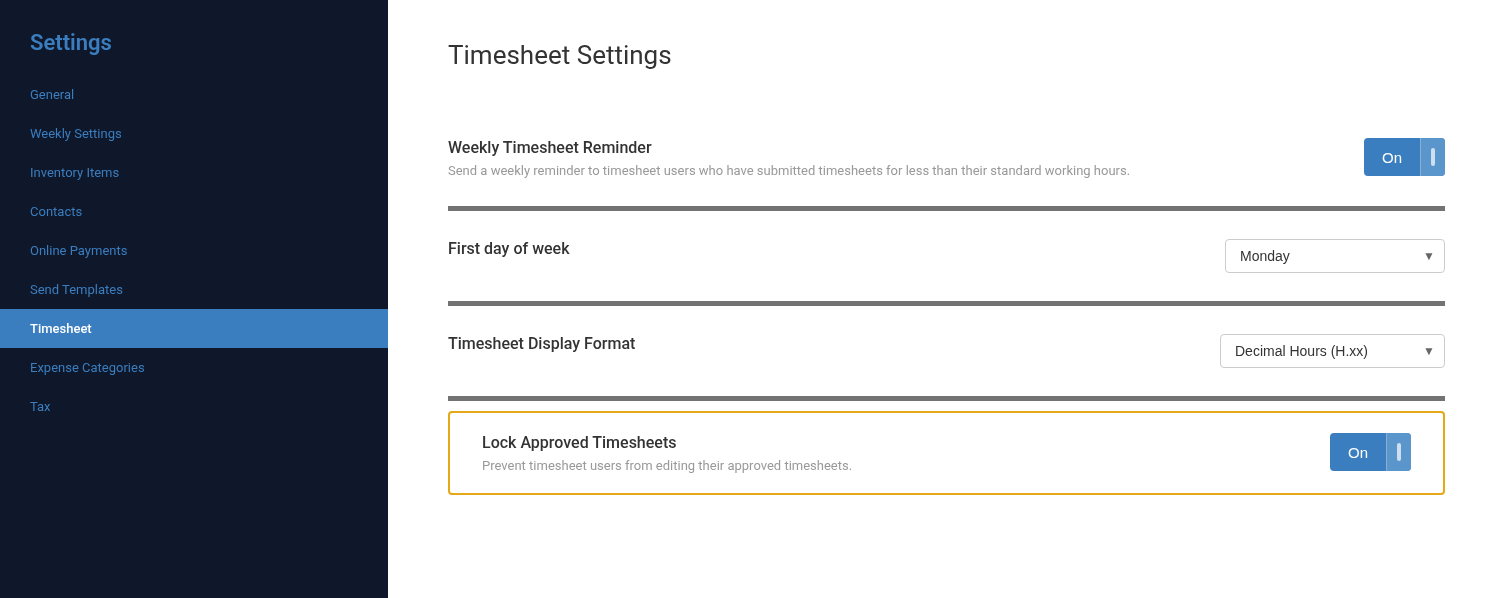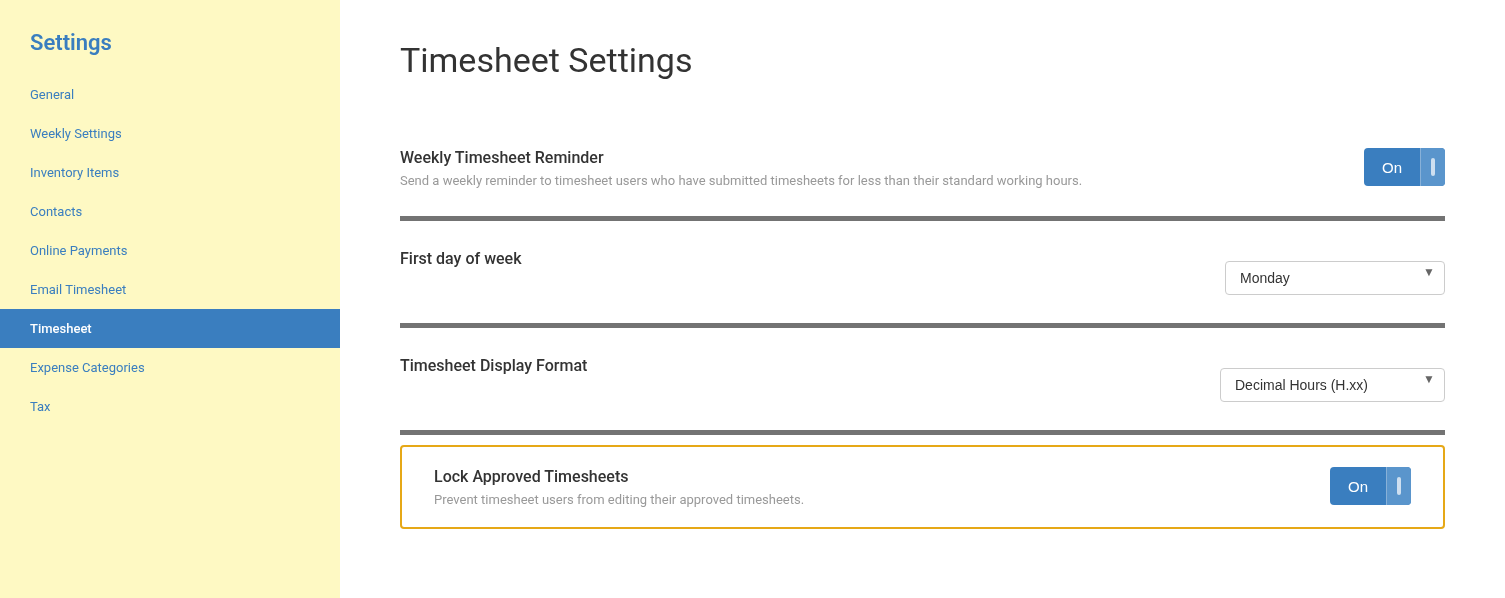--- a/index.html
+++ b/index.html
@@ -9,22 +9,22 @@
       color: #333;
       font-size: 14px;
     }
     .layout {
       display: flex;
       min-height: 598px;
       max-width: 1505px;
     }
     
     .sidebar {
-      width: 340px;
-      background: #fef9c3;
+      width: 388px;
+      background: #0f172a;
       padding: 30px 0;
       flex-shrink: 0;
     }
     .sidebar-title {
       color: #3a7ebf;
       font-size: 22px;
       font-weight: 600;
       padding: 0 30px 20px 30px;
     }
     .sidebar-item {
@@ -41,21 +41,21 @@
       color: #fff;
       font-weight: 500;
     }
     
     .main {
       flex: 1;
       background: #fff;
       padding: 40px 60px;
     }
     .page-title {
-      font-size: 34px;
+      font-size: 26px;
       font-weight: 400;
       color: #333;
       margin-bottom: 40px;
     }
     .setting-row {
       display: flex;
       align-items: flex-start;
       justify-content: space-between;
       padding: 28px 0;
       border-bottom: 5px solid #737373;
@@ -135,21 +135,20 @@
       -webkit-appearance: none;
       background: #fff;
       border: 1px solid #ccc;
       border-radius: 4px;
       padding: 8px 40px 8px 14px;
       font-size: 14px;
       color: #333;
       cursor: pointer;
       min-width: 220px;
       outline: none;
-      margin-top: 12px;
     }
     .select-arrow {
       position: absolute;
       right: 10px;
       top: 50%;
       transform: translateY(-50%);
       pointer-events: none;
       color: #666;
       font-size: 12px;
     }
@@ -159,21 +158,21 @@
 
 <div class="layout">
 
   <aside class="sidebar">
     <div class="sidebar-title">Settings</div>
   <div class="sidebar-item">General</div>
       <div class="sidebar-item">Weekly Settings</div>
       <div class="sidebar-item">Inventory Items</div>
       <div class="sidebar-item">Contacts</div>
       <div class="sidebar-item">Online Payments</div>
-      <div class="sidebar-item">Email Timesheet</div>
+      <div class="sidebar-item">Send Templates</div>
       <div class="sidebar-item active">Timesheet</div>
       <div class="sidebar-item">Expense Categories</div>
       <div class="sidebar-item">Tax</div>
     </aside>
 
   <main class="main">
     <h1 class="page-title">Timesheet Settings</h1>
   <div class="setting-row">
         <div>
           <div class="setting-label">Weekly Timesheet Reminder</div>

